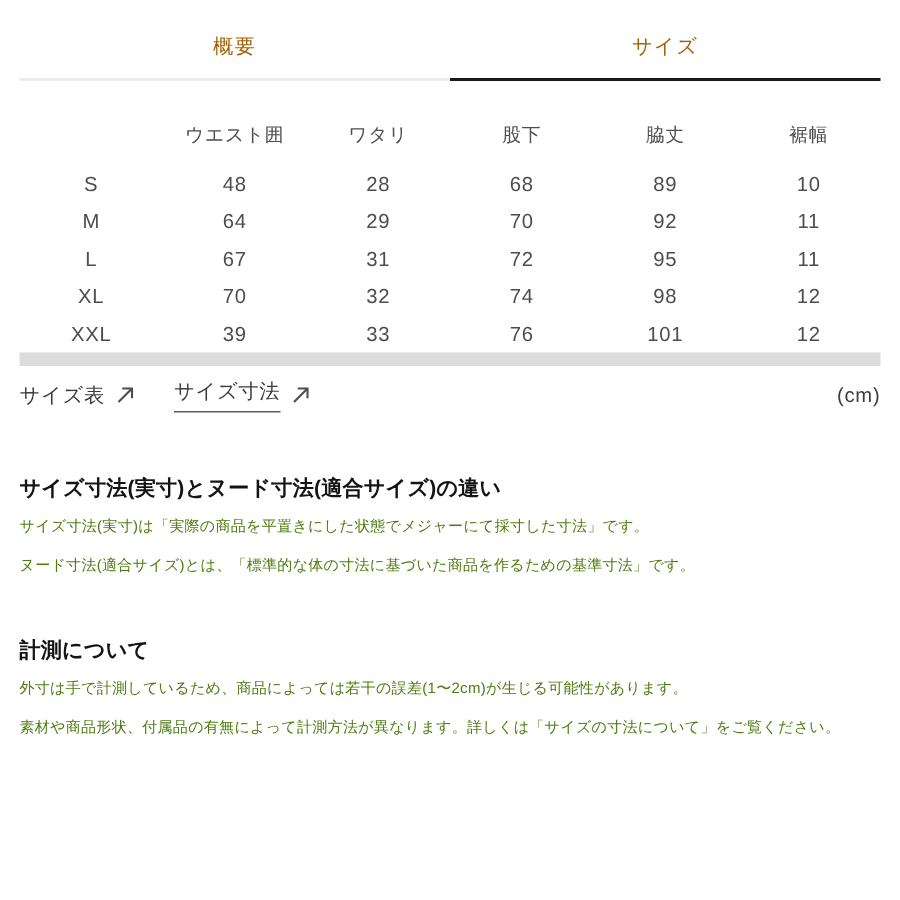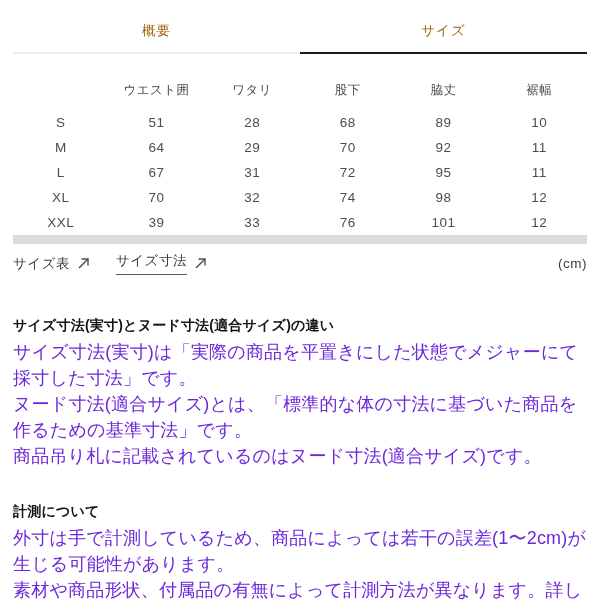--- a/index.html
+++ b/index.html
@@ -60,21 +60,21 @@
   .unit { margin-left:auto; font-size:13.5px; color:#3c3c3c; letter-spacing:0.5px; }
 
   
   .section-1 { margin-top:40px; }
   .section-2 { margin-top:32px; }
   .section h3 {
     font-size:14px; font-weight:bold; color:#141414;
     line-height:20px; margin-bottom:4px; letter-spacing:0.2px;
   }
   .section p {
-    font-size:18px; line-height:26px; color:#6d28d9;
+    font-size:10px; line-height:26px; color:#4d7c0f;
     letter-spacing:0.2px;
   }
 </style>
 </head>
 <body>
 
 <div class="page">
 
   <div class="tabs">
     <div class="tab">概要</div>
@@ -88,21 +88,21 @@
         <th>ウエスト囲</th>
         <th>ワタリ</th>
         <th>股下</th>
         <th>脇丈</th>
         <th>裾幅</th>
       </tr>
     </thead>
     <tbody>
       <tr>
         <td>S</td>
-        <td>51</td>
+        <td>48</td>
         <td>28</td>
         <td>68</td>
         <td>89</td>
         <td>10</td>
       </tr>
       <tr>
         <td>M</td>
         <td>64</td>
         <td>29</td>
         <td>70</td>
@@ -157,21 +157,20 @@
         </svg>
       </span>
     </span>
     <span class="unit">(cm)</span>
   </div>
 
   <div class="section section-1">
     <h3>サイズ寸法(実寸)とヌード寸法(適合サイズ)の違い</h3>
     <p>サイズ寸法(実寸)は「実際の商品を平置きにした状態でメジャーにて採寸した寸法」です。</p>
     <p>ヌード寸法(適合サイズ)とは、「標準的な体の寸法に基づいた商品を作るための基準寸法」です。</p>
-    <p>商品吊り札に記載されているのはヌード寸法(適合サイズ)です。</p>
   </div>
 
   <div class="section section-2">
     <h3>計測について</h3>
     <p>外寸は手で計測しているため、商品によっては若干の誤差(1〜2cm)が生じる可能性があります。</p>
     <p>素材や商品形状、付属品の有無によって計測方法が異なります。詳しくは「サイズの寸法について」をご覧ください。</p>
 
   </div>
 
 </div>

